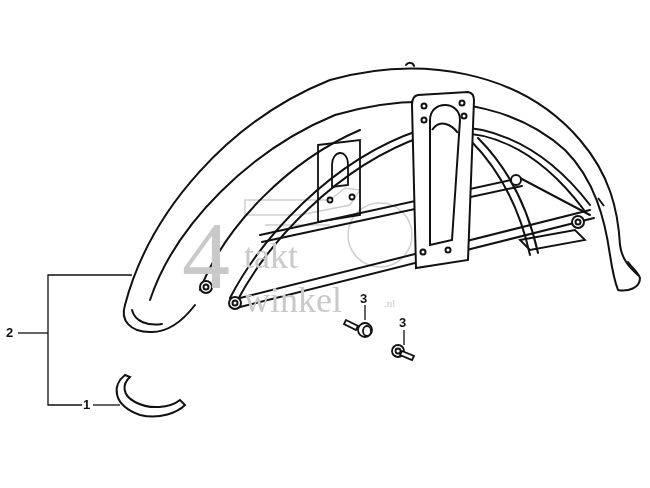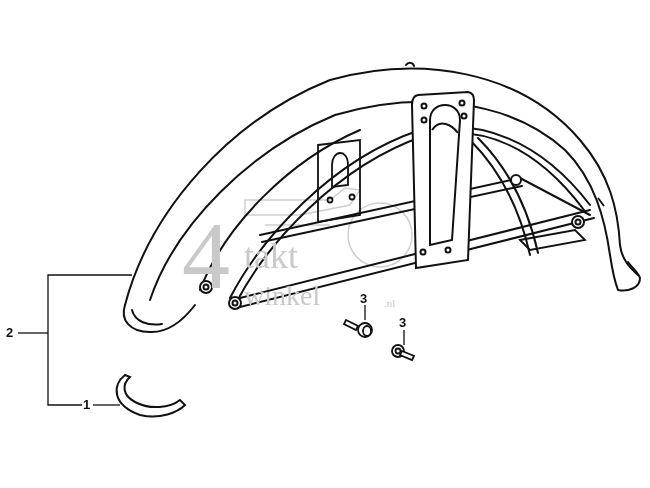--- a/index.html
+++ b/index.html
@@ -101,19 +101,19 @@
   </g>
   <g stroke="#111" stroke-width="1.8" fill="#fff">
     <ellipse cx="398" cy="351" rx="6" ry="6"></ellipse>
     <circle cx="398" cy="351" r="2.5"></circle>
     <path d="M402 351 L414 356 L412 360 L400 355 Z"></path>
   </g>
 </svg>
 
 <div class="wm" style="left:182px; top:208px; font-size:96px;">4</div>
 <div class="wm" style="left:244px; top:238px; font-size:36px;">takt</div>
-<div class="wm" style="left:244px; top:282px; font-size:28px;">winkel</div>
+<div class="wm" style="left:244px; top:282px; font-size:36px;">winkel</div>
 <div class="wm" style="left:384px; top:298px; font-size:11px;text-align:center;">.nl</div>
 
 <div class="lbl" style="left:6px; top:326px;">2</div>
 <div class="lbl" style="left:83px; top:398px;">1</div>
 <div class="lbl" style="left:360px; top:292px;">3</div>
 <div class="lbl" style="left:399px; top:316px;">3</div>
 
 </body></html>

